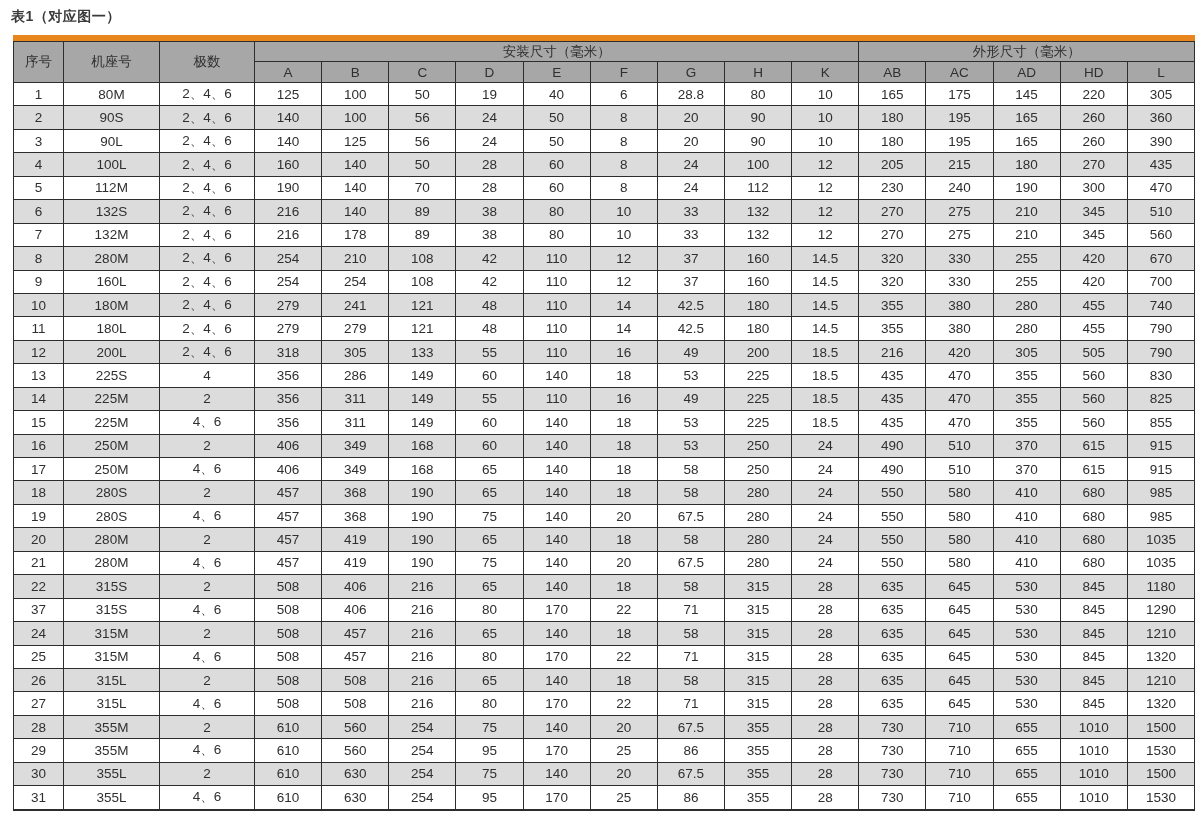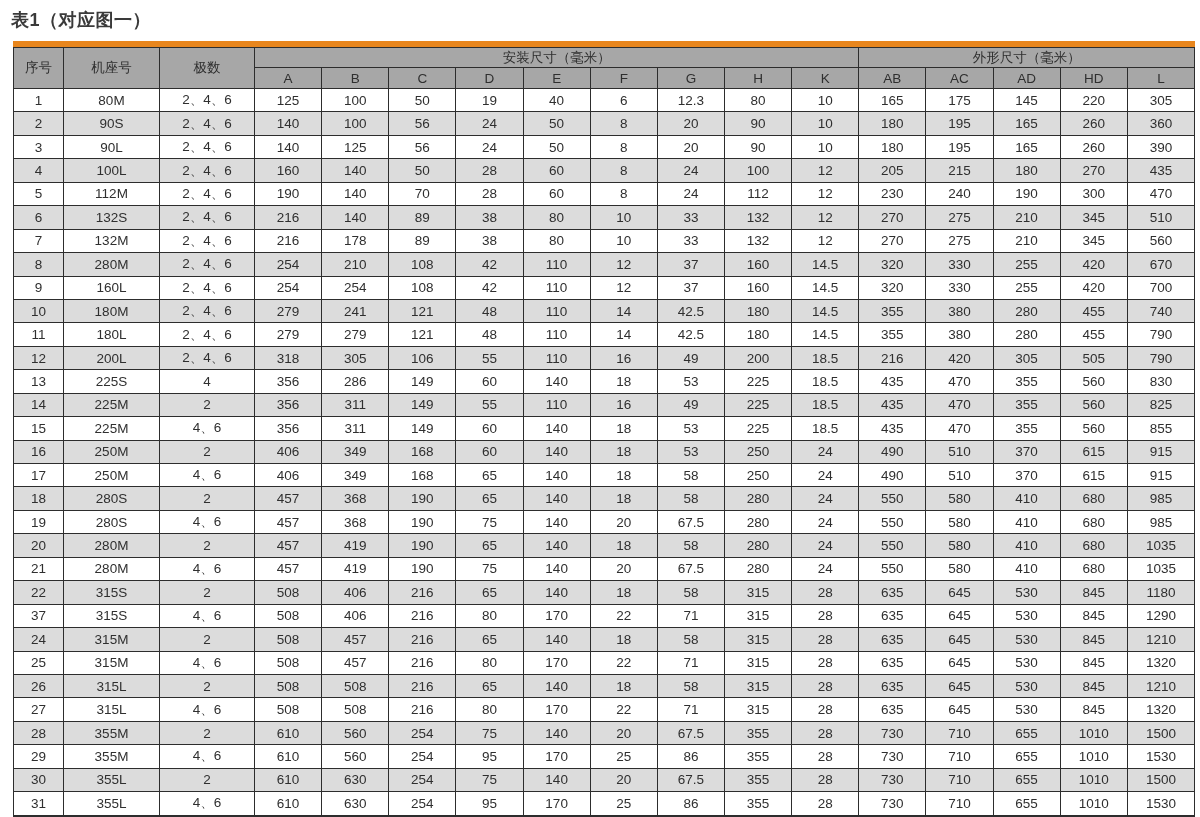--- a/index.html
+++ b/index.html
@@ -5,21 +5,21 @@
   html, body {
     margin: 0;
     padding: 0;
     background: #ffffff;
     width: 1200px;
     height: 817px;
     overflow: hidden;
     font-family: "Liberation Sans", "DejaVu Sans", sans-serif;
   }
   .page-title {
-    font-size: 18px;
+    font-size: 14px;
     font-weight: bold;
     color: #3a3a3a;
     padding: 8px 0 9px 11px;
     letter-spacing: 0.5px;
   }
   .table-wrap {
     margin-left: 13px;
     width: 1182px;
   }
   .accent-bar {
@@ -119,21 +119,21 @@
         <tr>
           <td>1</td>
           <td>80M</td>
           <td>2、4、6</td>
           <td>125</td>
           <td>100</td>
           <td>50</td>
           <td>19</td>
           <td>40</td>
           <td>6</td>
-          <td>12.3</td>
+          <td>28.8</td>
           <td>80</td>
           <td>10</td>
           <td>165</td>
           <td>175</td>
           <td>145</td>
           <td>220</td>
           <td>305</td>
         </tr>
         <tr>
           <td>2</td>
@@ -324,21 +324,21 @@
           <td>280</td>
           <td>455</td>
           <td>790</td>
         </tr>
         <tr>
           <td>12</td>
           <td>200L</td>
           <td>2、4、6</td>
           <td>318</td>
           <td>305</td>
-          <td>106</td>
+          <td>133</td>
           <td>55</td>
           <td>110</td>
           <td>16</td>
           <td>49</td>
           <td>200</td>
           <td>18.5</td>
           <td>216</td>
           <td>420</td>
           <td>305</td>
           <td>505</td>

